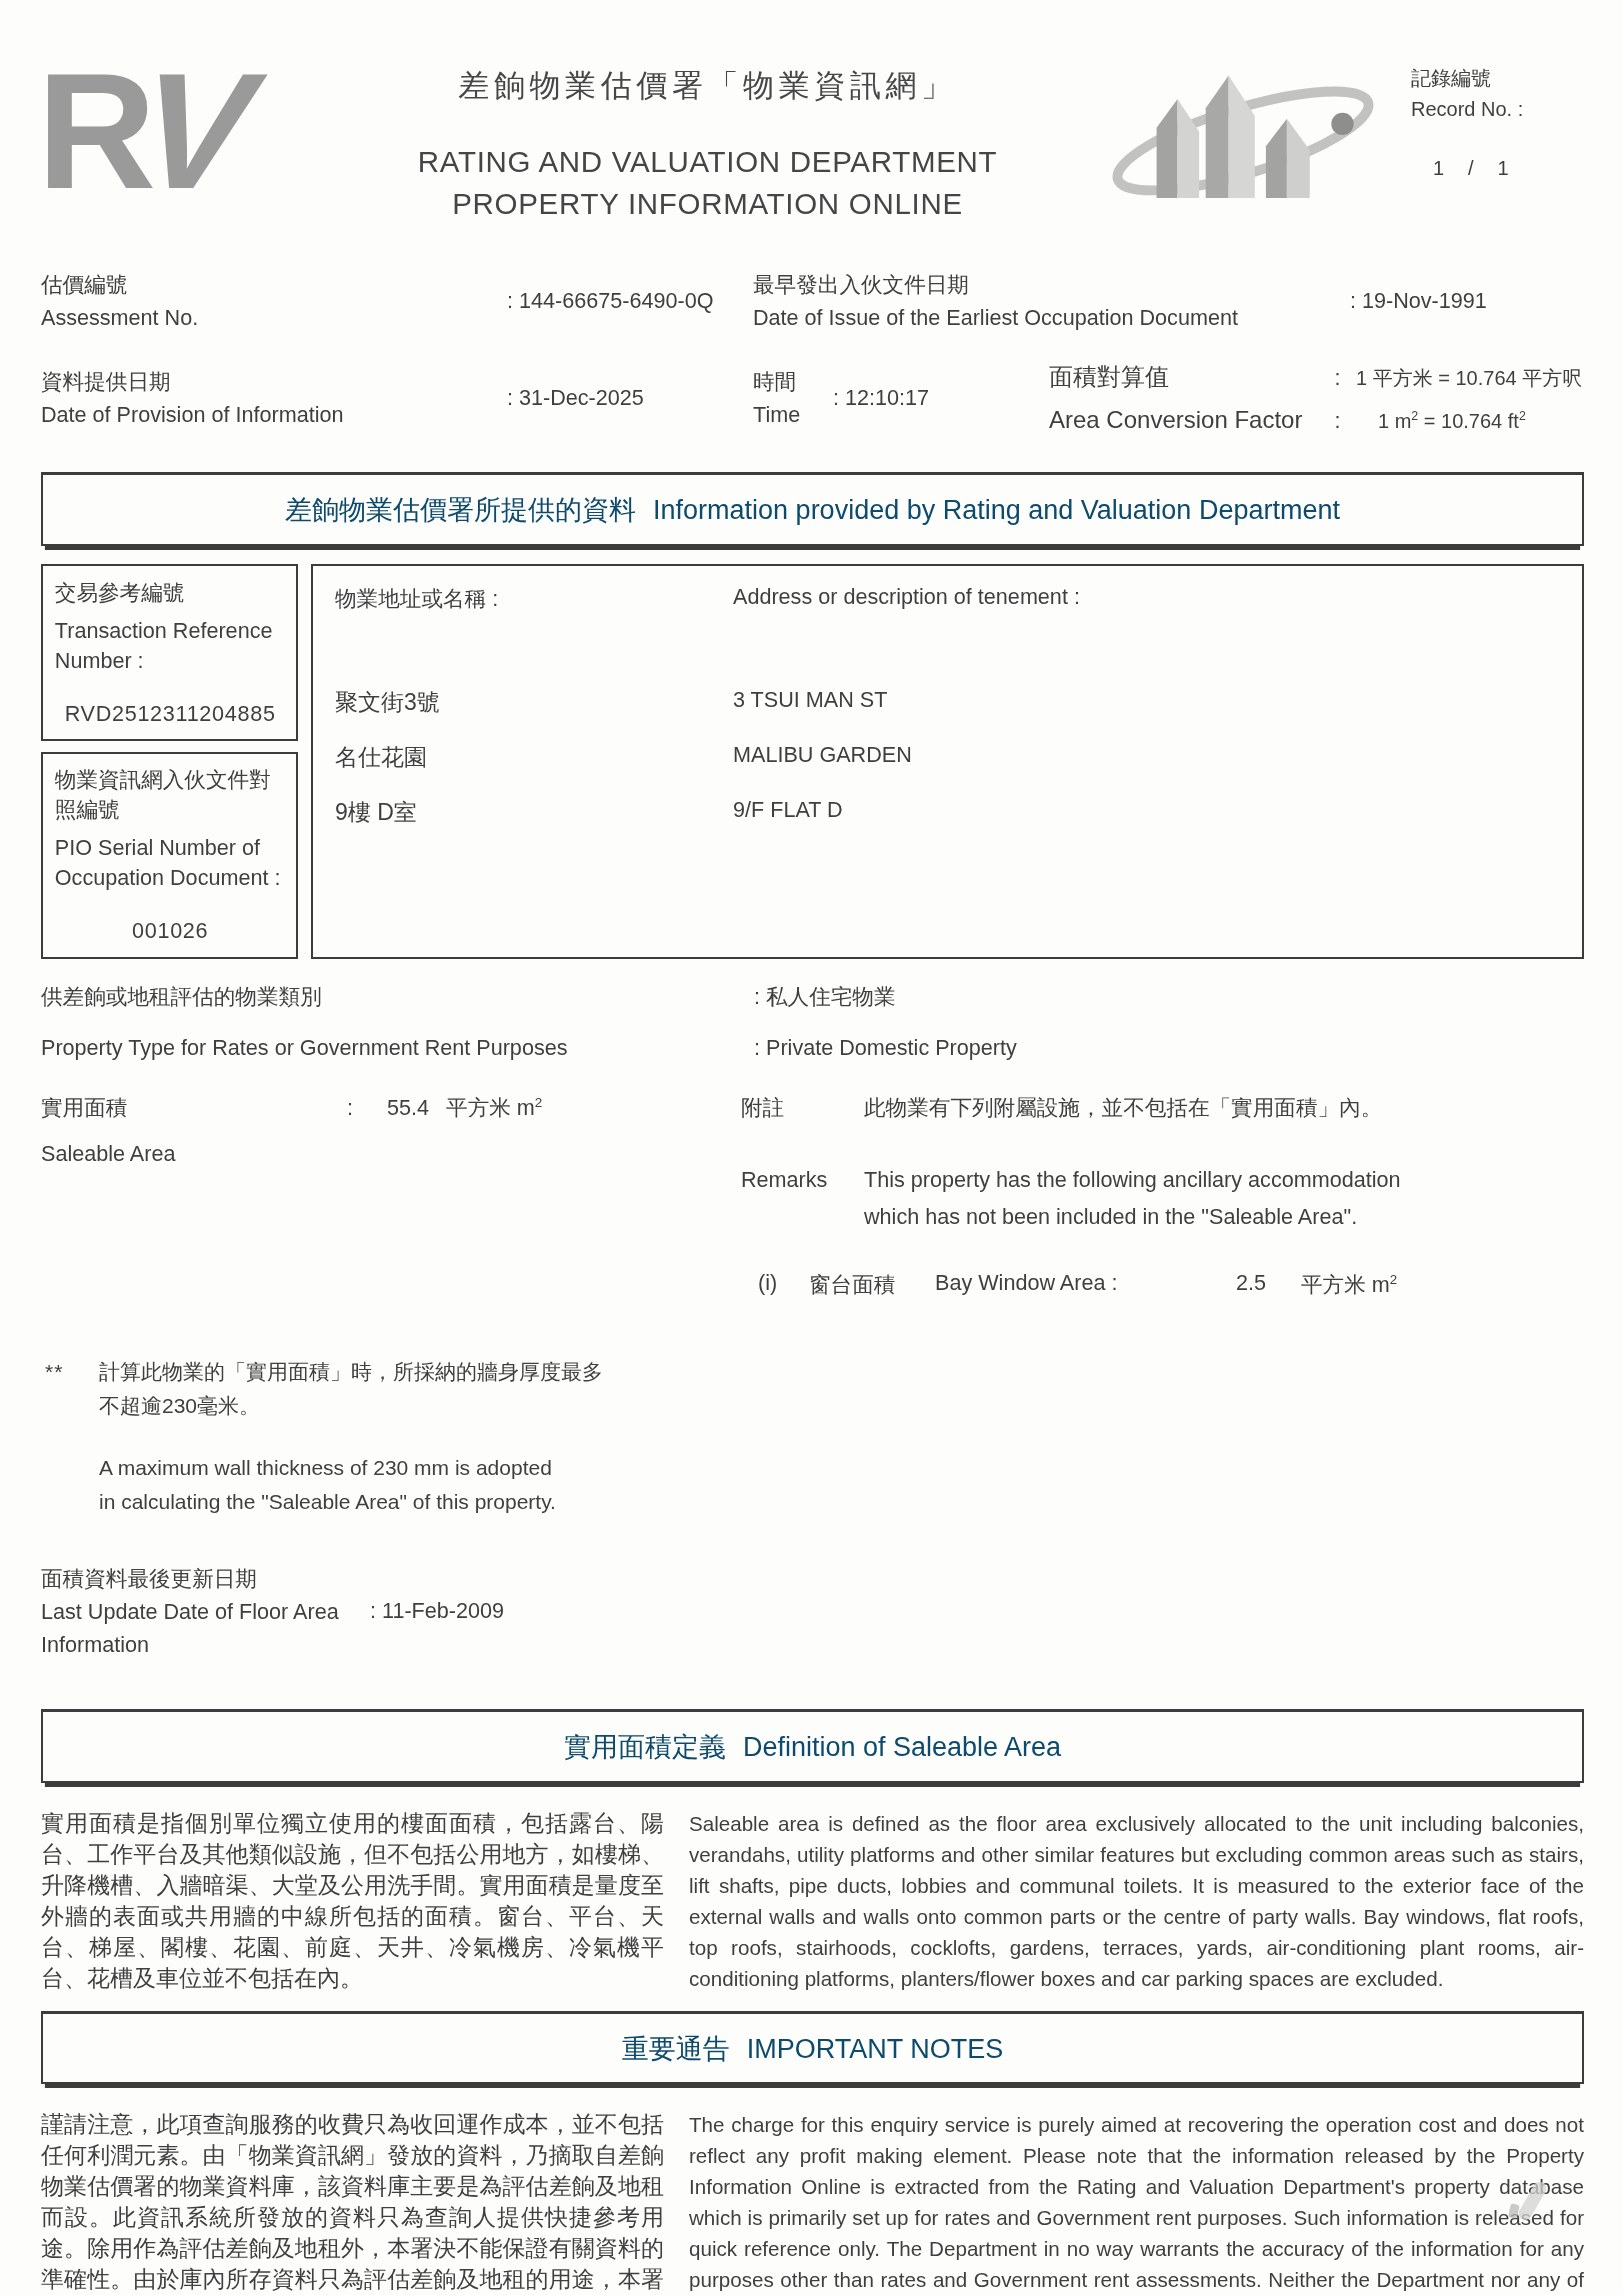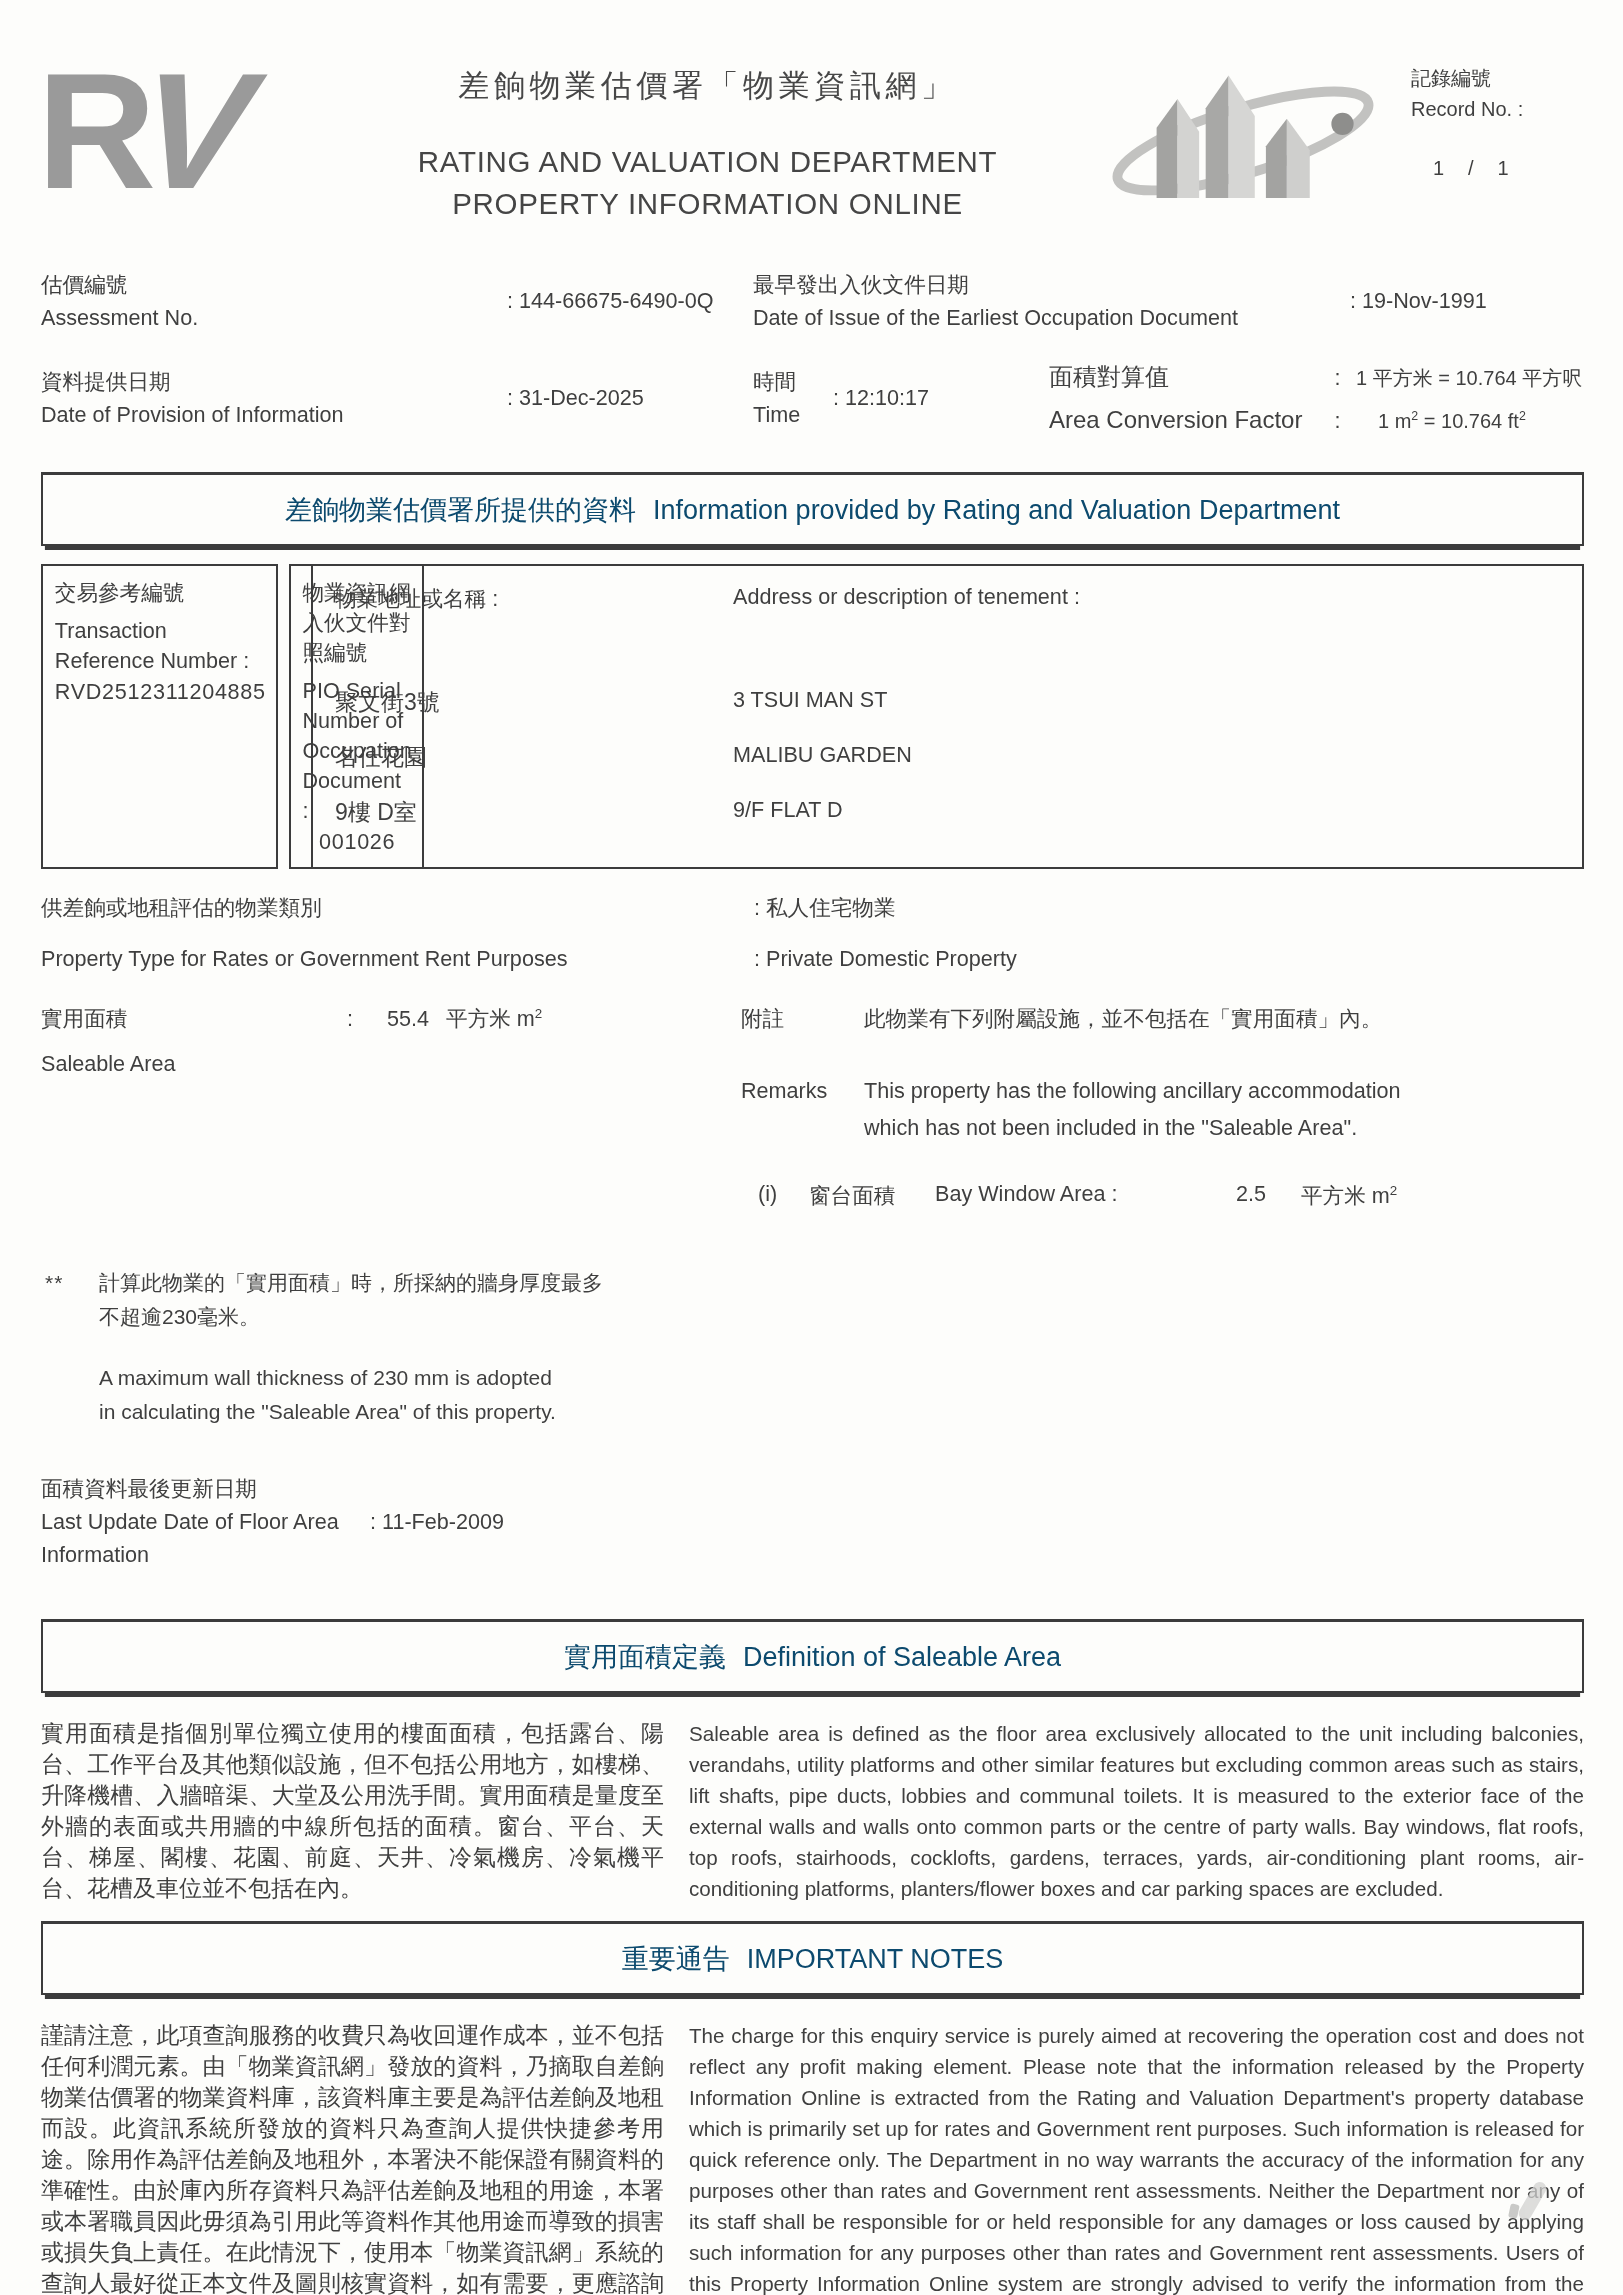--- a/index.html
+++ b/index.html
@@ -45,24 +45,24 @@
     border:2.6px solid #3c3c3c; border-top-width:3.3px;
     box-shadow:0 7.9px 0 -3.9px #3c3c3c;
     text-align:center; padding:17px 6.5px 15.7px;
     font-size:27px; color:#0c4a6e;
   }
   .sec-hdr .gap { display:inline-block; width:17px; }
   .sec1 { margin-top:38px; }
 
   
   .info-grid { margin-top:18.3px; display:flex; gap:13px; align-items:stretch; }
-  .left-col { width:257px; flex:0 0 auto; display:flex; flex-direction:row; gap:10.5px; }
+  .left-col { width:257px; flex:0 0 auto; display:flex; flex-direction:column; gap:10.5px; }
   .box { border:2.6px solid #3c3c3c; padding:11.8px 10.5px 10.5px 11.8px; font-size:21.6px; line-height:30px; }
   .box.grow { flex:1; }
-  .box-value { text-align:center; margin-top:1px; letter-spacing:0.7px; }
+  .box-value { text-align:center; margin-top:23px; letter-spacing:0.7px; }
   .box .en { margin-top:7.9px; }
   .addr-box { flex:1; border:2.6px solid #3c3c3c; padding:18.3px 10.5px 13px 22px; display:flex; }
   .addr-zh { width:398px; flex:0 0 auto; }
   .addr-en { flex:1; }
   .addr-lbl { font-size:21.6px; }
   .addr-lines { margin-top:62px; font-size:23px; line-height:55px; }
   .addr-en .addr-lines { font-size:21.6px; }
 
   
   .ptype { margin-top:23.6px; font-size:21.6px; }

